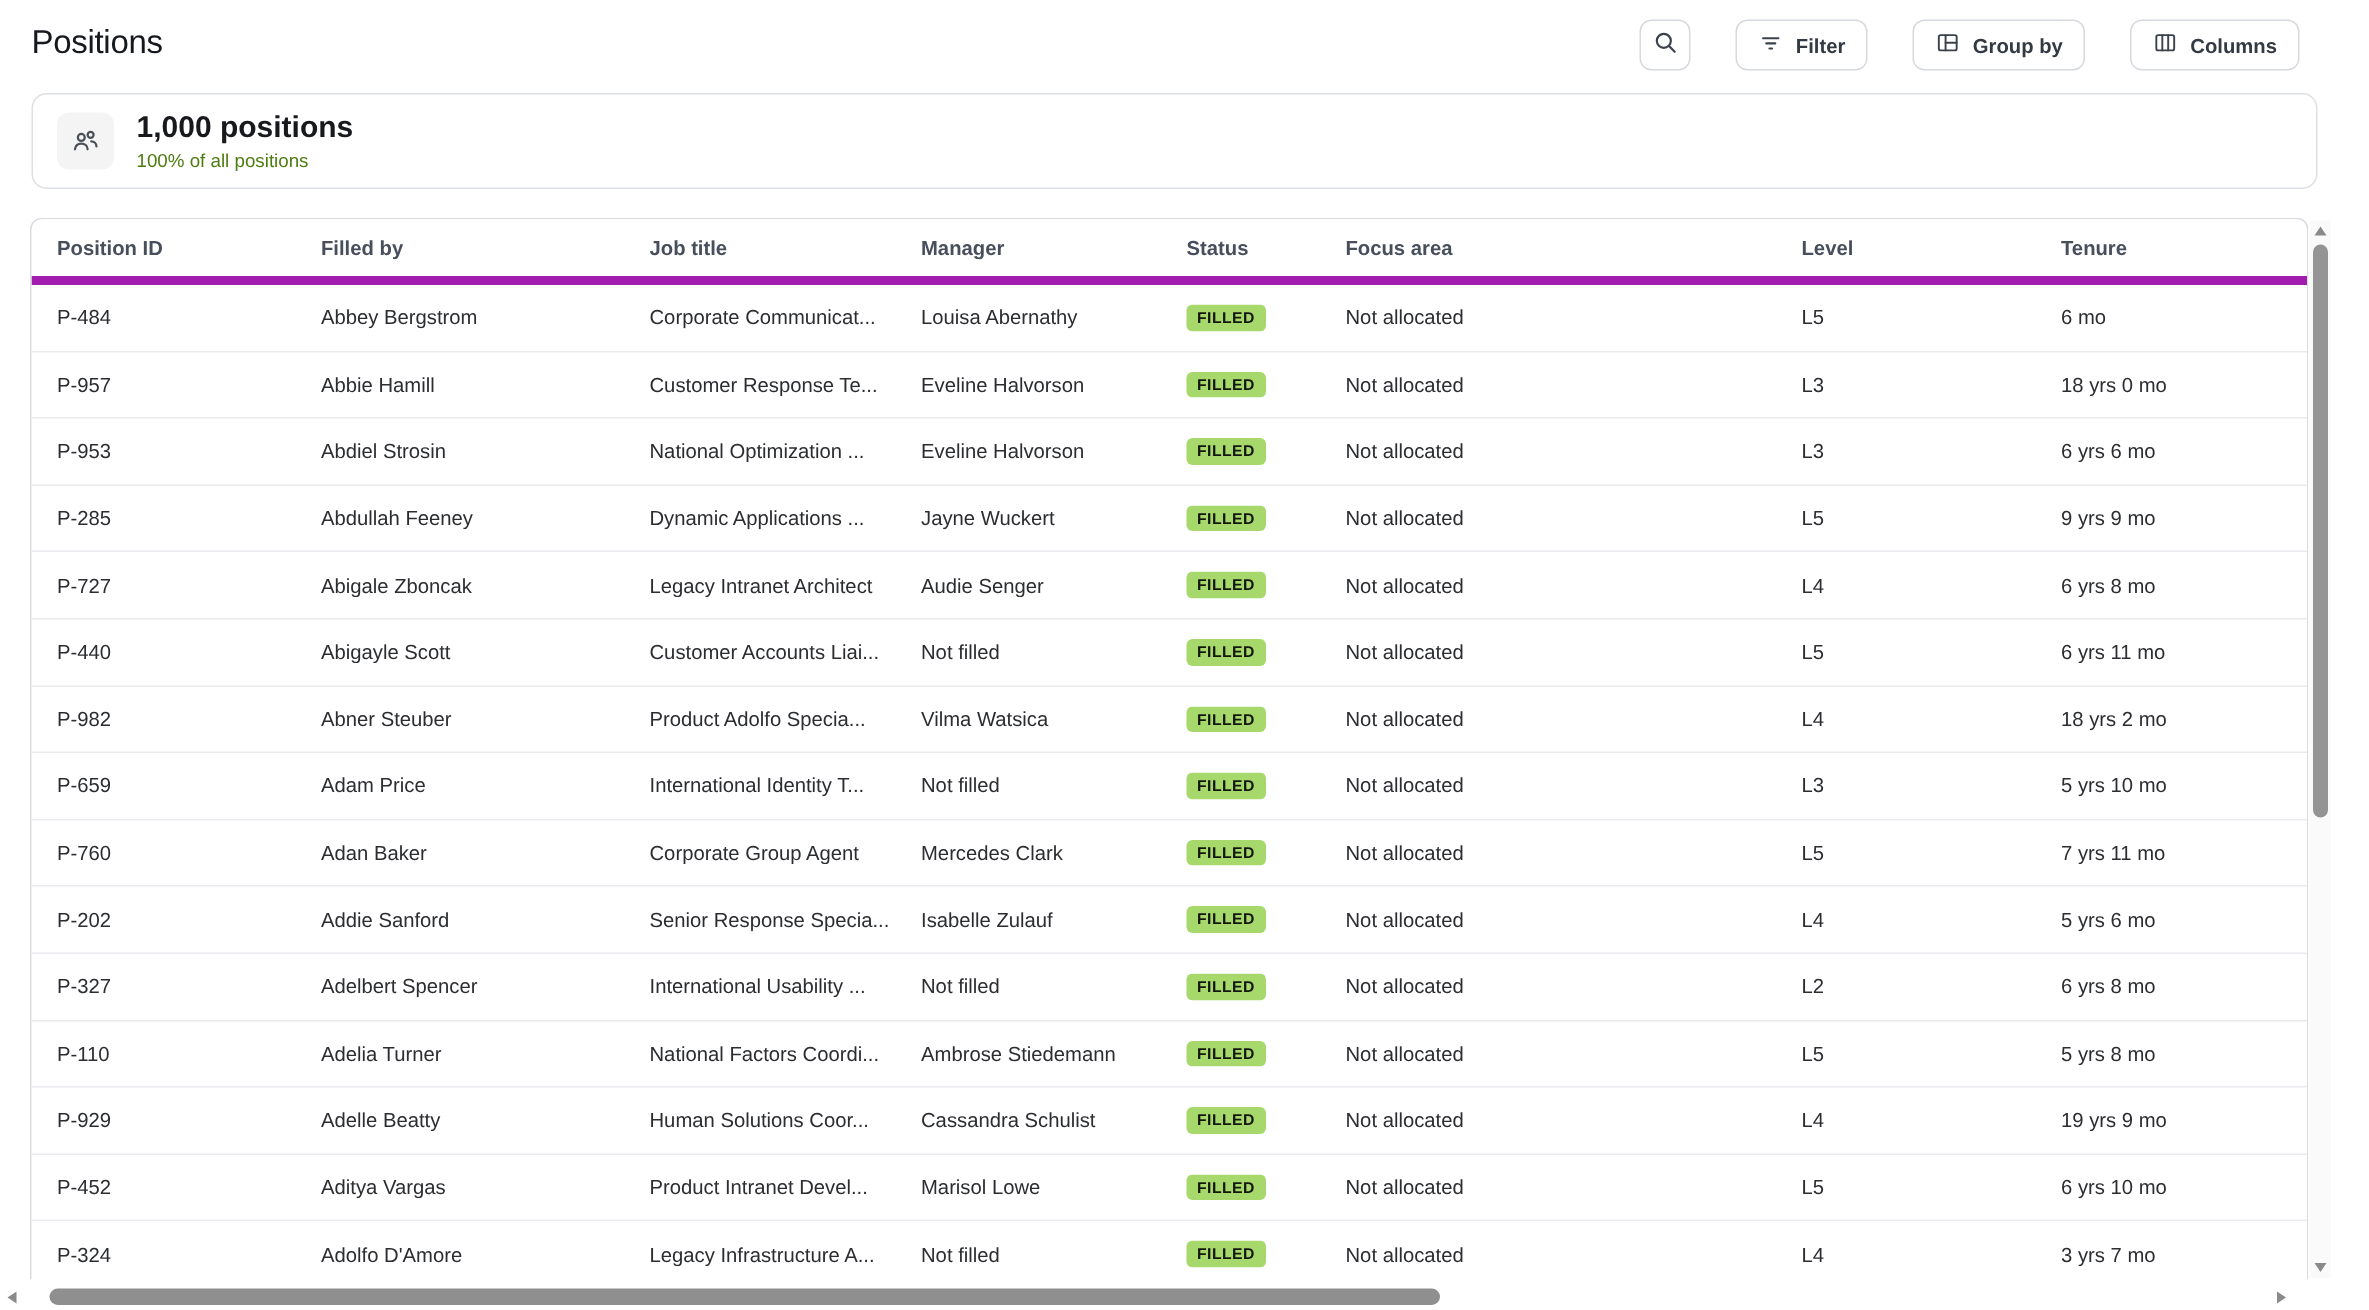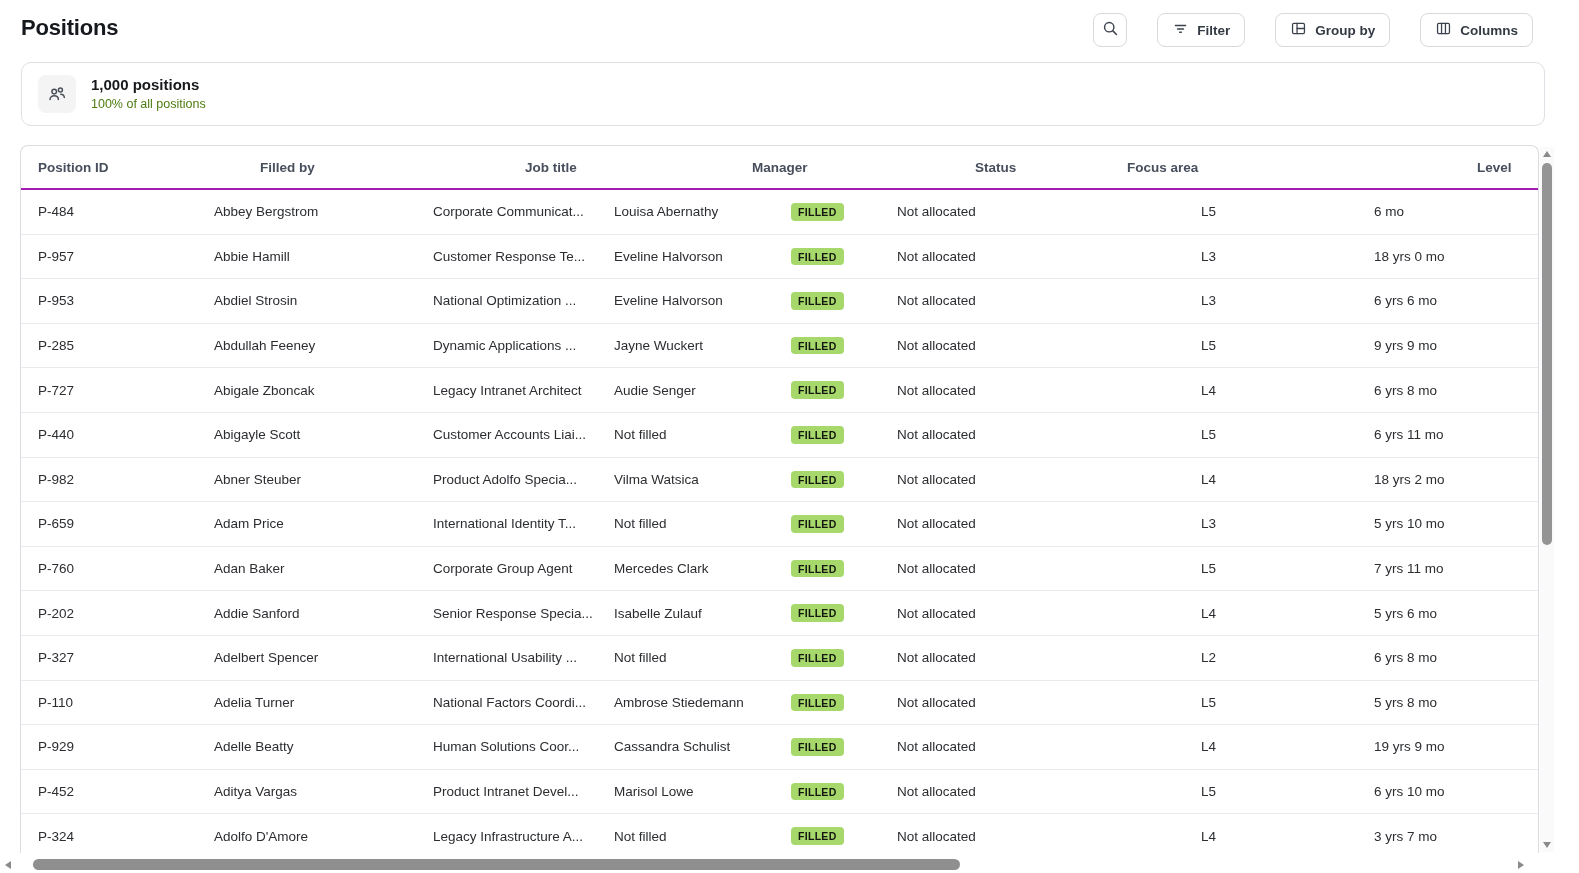--- a/index.html
+++ b/index.html
@@ -7,21 +7,21 @@
     width: 1579px; height: 873px;
     background: #ffffff;
     font-family: "Liberation Sans", sans-serif;
     overflow: hidden;
     position: relative;
     color: #2d2f34;
   }
   
   .page-title {
     position: absolute; left: 21px; top: 15px;
-    font-size: 22px; font-weight: 700; color: #15181d;
+    font-size: 22px; font-weight: 400; color: #15181d;
     letter-spacing: -0.2px;
   }
   .toolbar {
     position: absolute; top: 13px; right: 46px;
     display: flex; gap: 8px; align-items: center;
   }
   .btn {
     height: 34px; display: flex; align-items: center; gap: 8px;
     padding: 0 14px; background: #fff;
     border: 1px solid #d6d9de; border-radius: 8px;
@@ -40,38 +40,37 @@
     flex: 1; height: 64px;
     border: 1px solid #dcdfe4; border-radius: 10px;
     display: flex; align-items: center; gap: 15px;
     padding: 0 16px; background: #fff;
   }
   .card-icon-box {
     width: 38px; height: 38px; border-radius: 8px;
     background: #f4f4f5; display: flex; align-items: center; justify-content: center;
     flex: 0 0 auto;
   }
-  .card-title { font-size: 15px; font-weight: 700; color: #17191d; line-height: 1.25; }
+  .card-title { font-size: 20px; font-weight: 700; color: #17191d; line-height: 1.25; }
   .card-sub   { font-size: 12.5px; color: #4d7c0f; line-height: 1.3; margin-top: 1px; }
   
   .table-wrap {
     position: absolute; left: 20px; top: 145px; width: 1519px; height: 708px;
     border: 1px solid #d9dce1; border-bottom: none;
     border-radius: 8px 8px 0 0;
     overflow: hidden; background: #fff;
   }
   .tr, .thead {
     display: grid;
     grid-template-columns: 176px 219px 181px 177px 106px 304px 173px 1fr;
     align-items: center;
   }
   .thead {
     height: 44px;
-    border-bottom: 2px solid #a21caf;
-    gap: 46px;
+    border-bottom: 6px solid #a21caf;
   }
   .th {
     padding-left: 17px;
     font-size: 13.5px; font-weight: 700; color: #474e5c;
     white-space: nowrap; overflow: hidden;
   }
   .tr {
     height: 44.6px;
     border-bottom: 1px solid #e9ebee;
     cursor: pointer;

